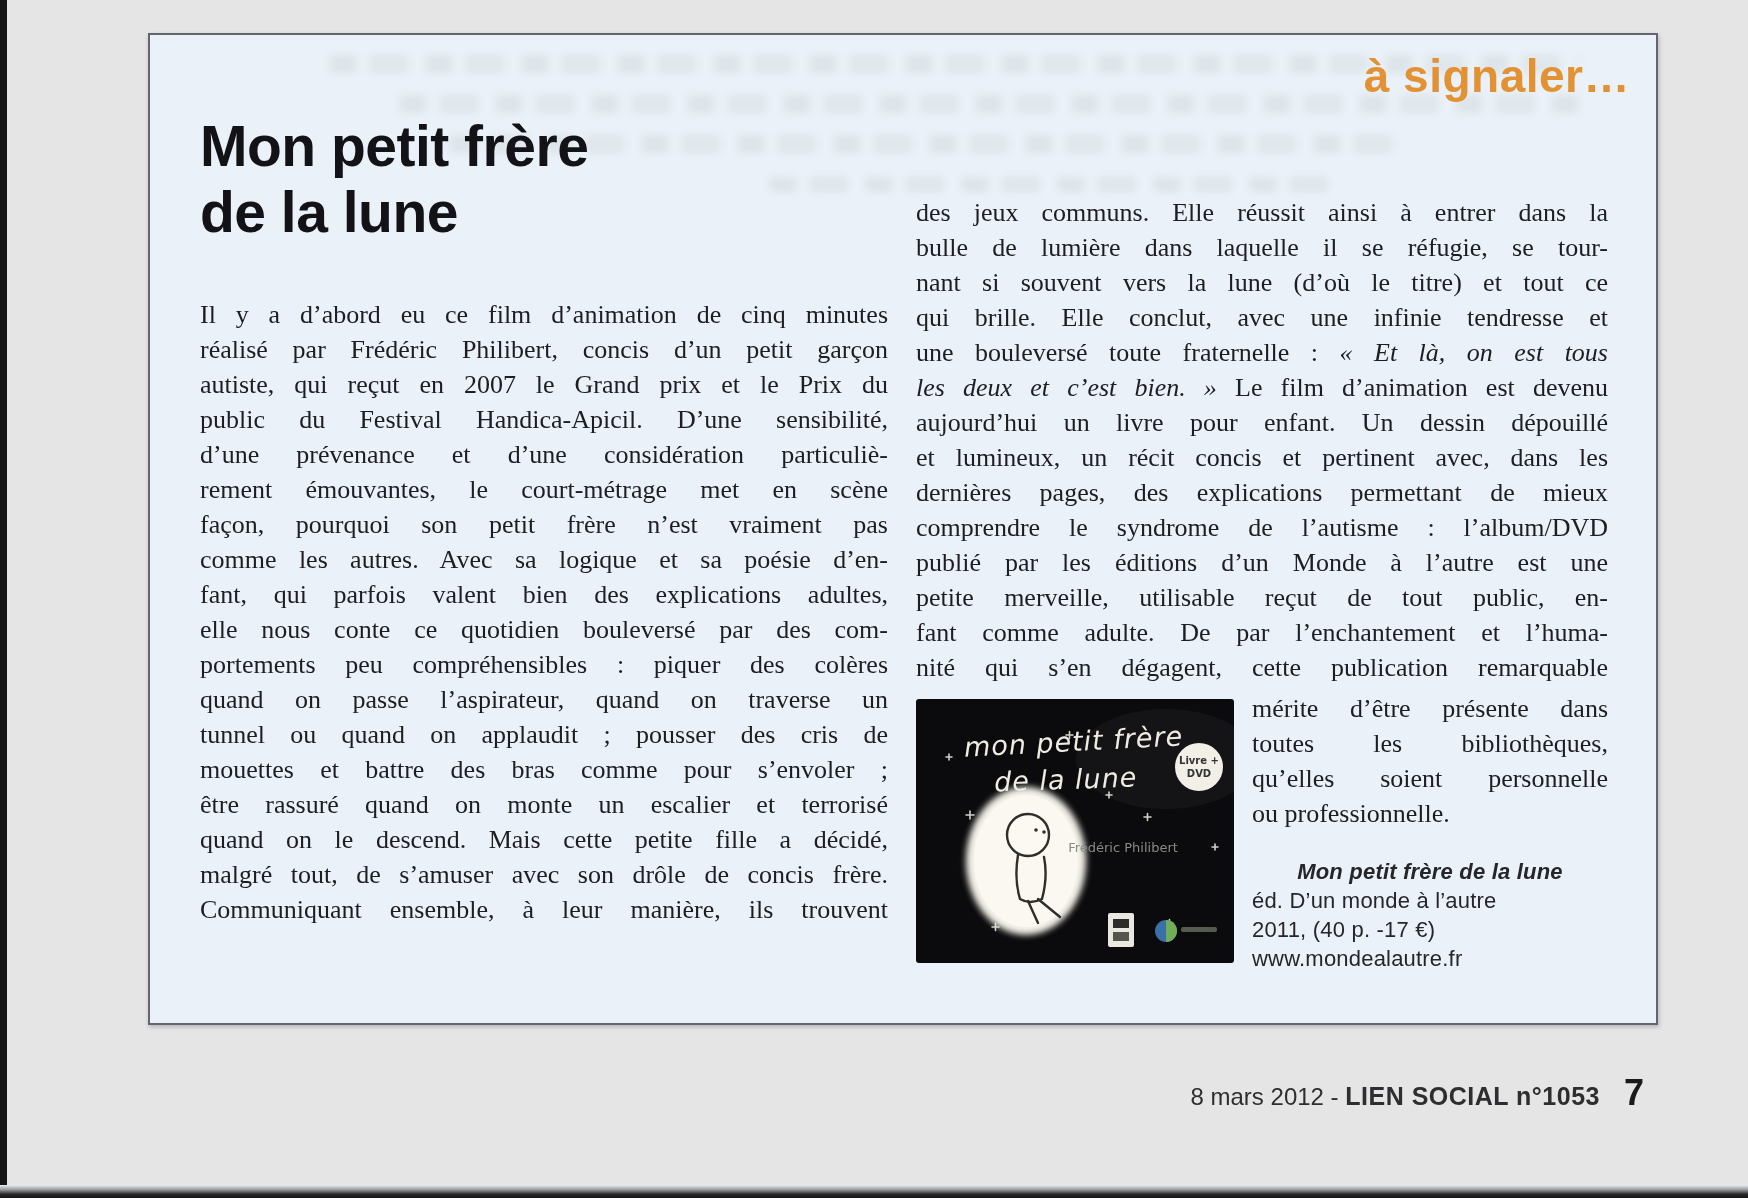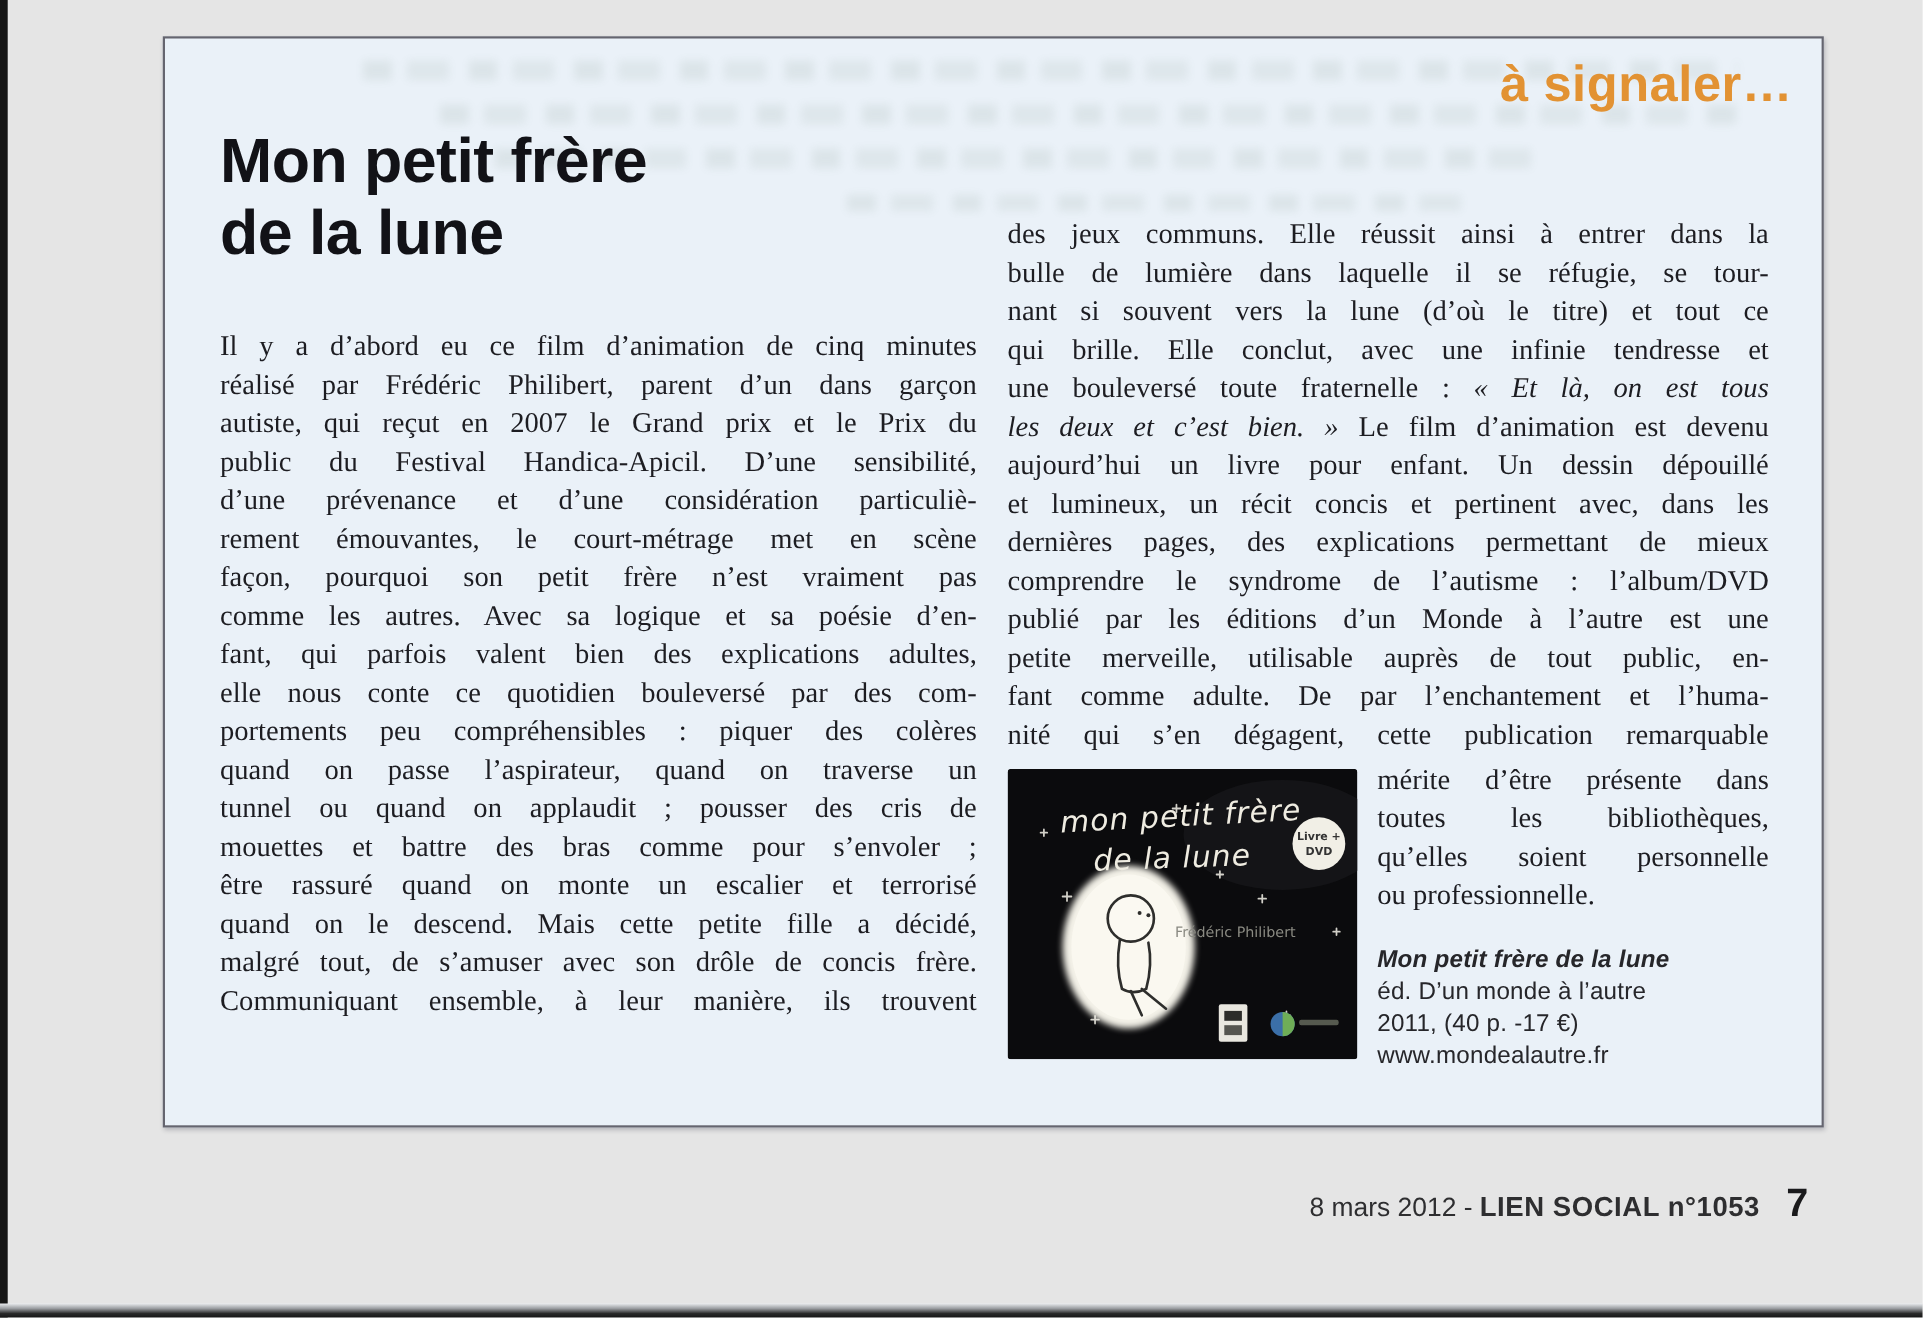--- a/index.html
+++ b/index.html
@@ -30,21 +30,21 @@
   .col-left{left:50px;top:262px;width:688px;}
   .col-right{left:766px;top:160px;width:692px;}
   .tline{text-align:justify;text-align-last:justify;}
   .tline.last{text-align-last:left;}
   .tline i{font-style:italic;}
 
   .wrap-area{margin-top:6px;}
   .cover{float:left;width:318px;height:264px;margin:8px 18px 4px 0;}
   .caption{font-family:"Liberation Sans",sans-serif;font-size:22px;line-height:29px;
            color:#26262a;margin-top:26px;font-weight:500;letter-spacing:.2px;}
-  .caption .cap-title{font-style:italic;font-weight:700;}
+  .caption .cap-title{font-style:italic;font-weight:700;text-align:center;}
 
   .footer{position:absolute;right:104px;top:1072px;display:flex;align-items:baseline;
           color:#2e2e30;}
   .footer .date{font-size:24px;font-weight:500;white-space:pre;}
   .footer .mag{font-size:25px;font-weight:700;letter-spacing:.5px;}
   .footer .pnum{font-size:36px;font-weight:700;margin-left:24px;color:#1a1a1c;}
 </style>
 </head>
 <body>
 
@@ -60,21 +60,21 @@
 
     <div class="signal">à signaler…</div>
 
     <div class="title">
       <div>Mon petit frère</div>
       <div>de la lune</div>
     </div>
 
     <div class="col col-left">
         <div class="tline"><span>Il y a d’abord eu ce film d’animation de cinq minutes</span></div>
-        <div class="tline"><span>réalisé par Frédéric Philibert, parent d’un dans garçon</span></div>
+        <div class="tline"><span>réalisé par Frédéric Philibert, concis d’un petit garçon</span></div>
         <div class="tline"><span>autiste, qui reçut en 2007 le Grand prix et le Prix du</span></div>
         <div class="tline"><span>public du Festival Handica-Apicil. D’une sensibilité,</span></div>
         <div class="tline"><span>d’une prévenance et d’une considération particuliè-</span></div>
         <div class="tline"><span>rement émouvantes, le court-métrage met en scène</span></div>
         <div class="tline"><span>façon, pourquoi son petit frère n’est vraiment pas</span></div>
         <div class="tline"><span>comme les autres. Avec sa logique et sa poésie d’en-</span></div>
         <div class="tline"><span>fant, qui parfois valent bien des explications adultes,</span></div>
         <div class="tline"><span>elle nous conte ce quotidien bouleversé par des com-</span></div>
         <div class="tline"><span>portements peu compréhensibles : piquer des colères</span></div>
         <div class="tline"><span>quand on passe l’aspirateur, quand on traverse un</span></div>
@@ -92,21 +92,21 @@
           <div class="tline"><span>bulle de lumière dans laquelle il se réfugie, se tour-</span></div>
           <div class="tline"><span>nant si souvent vers la lune (d’où le titre) et tout ce</span></div>
           <div class="tline"><span>qui brille. Elle conclut, avec une infinie tendresse et</span></div>
           <div class="tline"><span>une bouleversé toute fraternelle : </span><i>« Et là, on est tous</i></div>
           <div class="tline"><i>les deux et c’est bien. »</i><span> Le film d’animation est devenu</span></div>
           <div class="tline"><span>aujourd’hui un livre pour enfant. Un dessin dépouillé</span></div>
           <div class="tline"><span>et lumineux, un récit concis et pertinent avec, dans les</span></div>
           <div class="tline"><span>dernières pages, des explications permettant de mieux</span></div>
           <div class="tline"><span>comprendre le syndrome de l’autisme : l’album/DVD</span></div>
           <div class="tline"><span>publié par les éditions d’un Monde à l’autre est une</span></div>
-          <div class="tline"><span>petite merveille, utilisable auprès de tout public, en-</span></div>
+          <div class="tline"><span>petite merveille, utilisable reçut de tout public, en-</span></div>
           <div class="tline"><span>fant comme adulte. De par l’enchantement et l’huma-</span></div>
           <div class="tline"><span>nité qui s’en dégagent, cette publication remarquable</span></div>
         </div>
 
       <div class="wrap-area">
 
         <svg class="cover" viewBox="0 0 318 264" xmlns="http://www.w3.org/2000/svg">
           <rect x="0" y="0" width="318" height="264" rx="3" fill="#0b0b0d"></rect>
           <ellipse cx="250" cy="60" rx="90" ry="50" fill="#1b1b1e" opacity="0.6"></ellipse>
 

